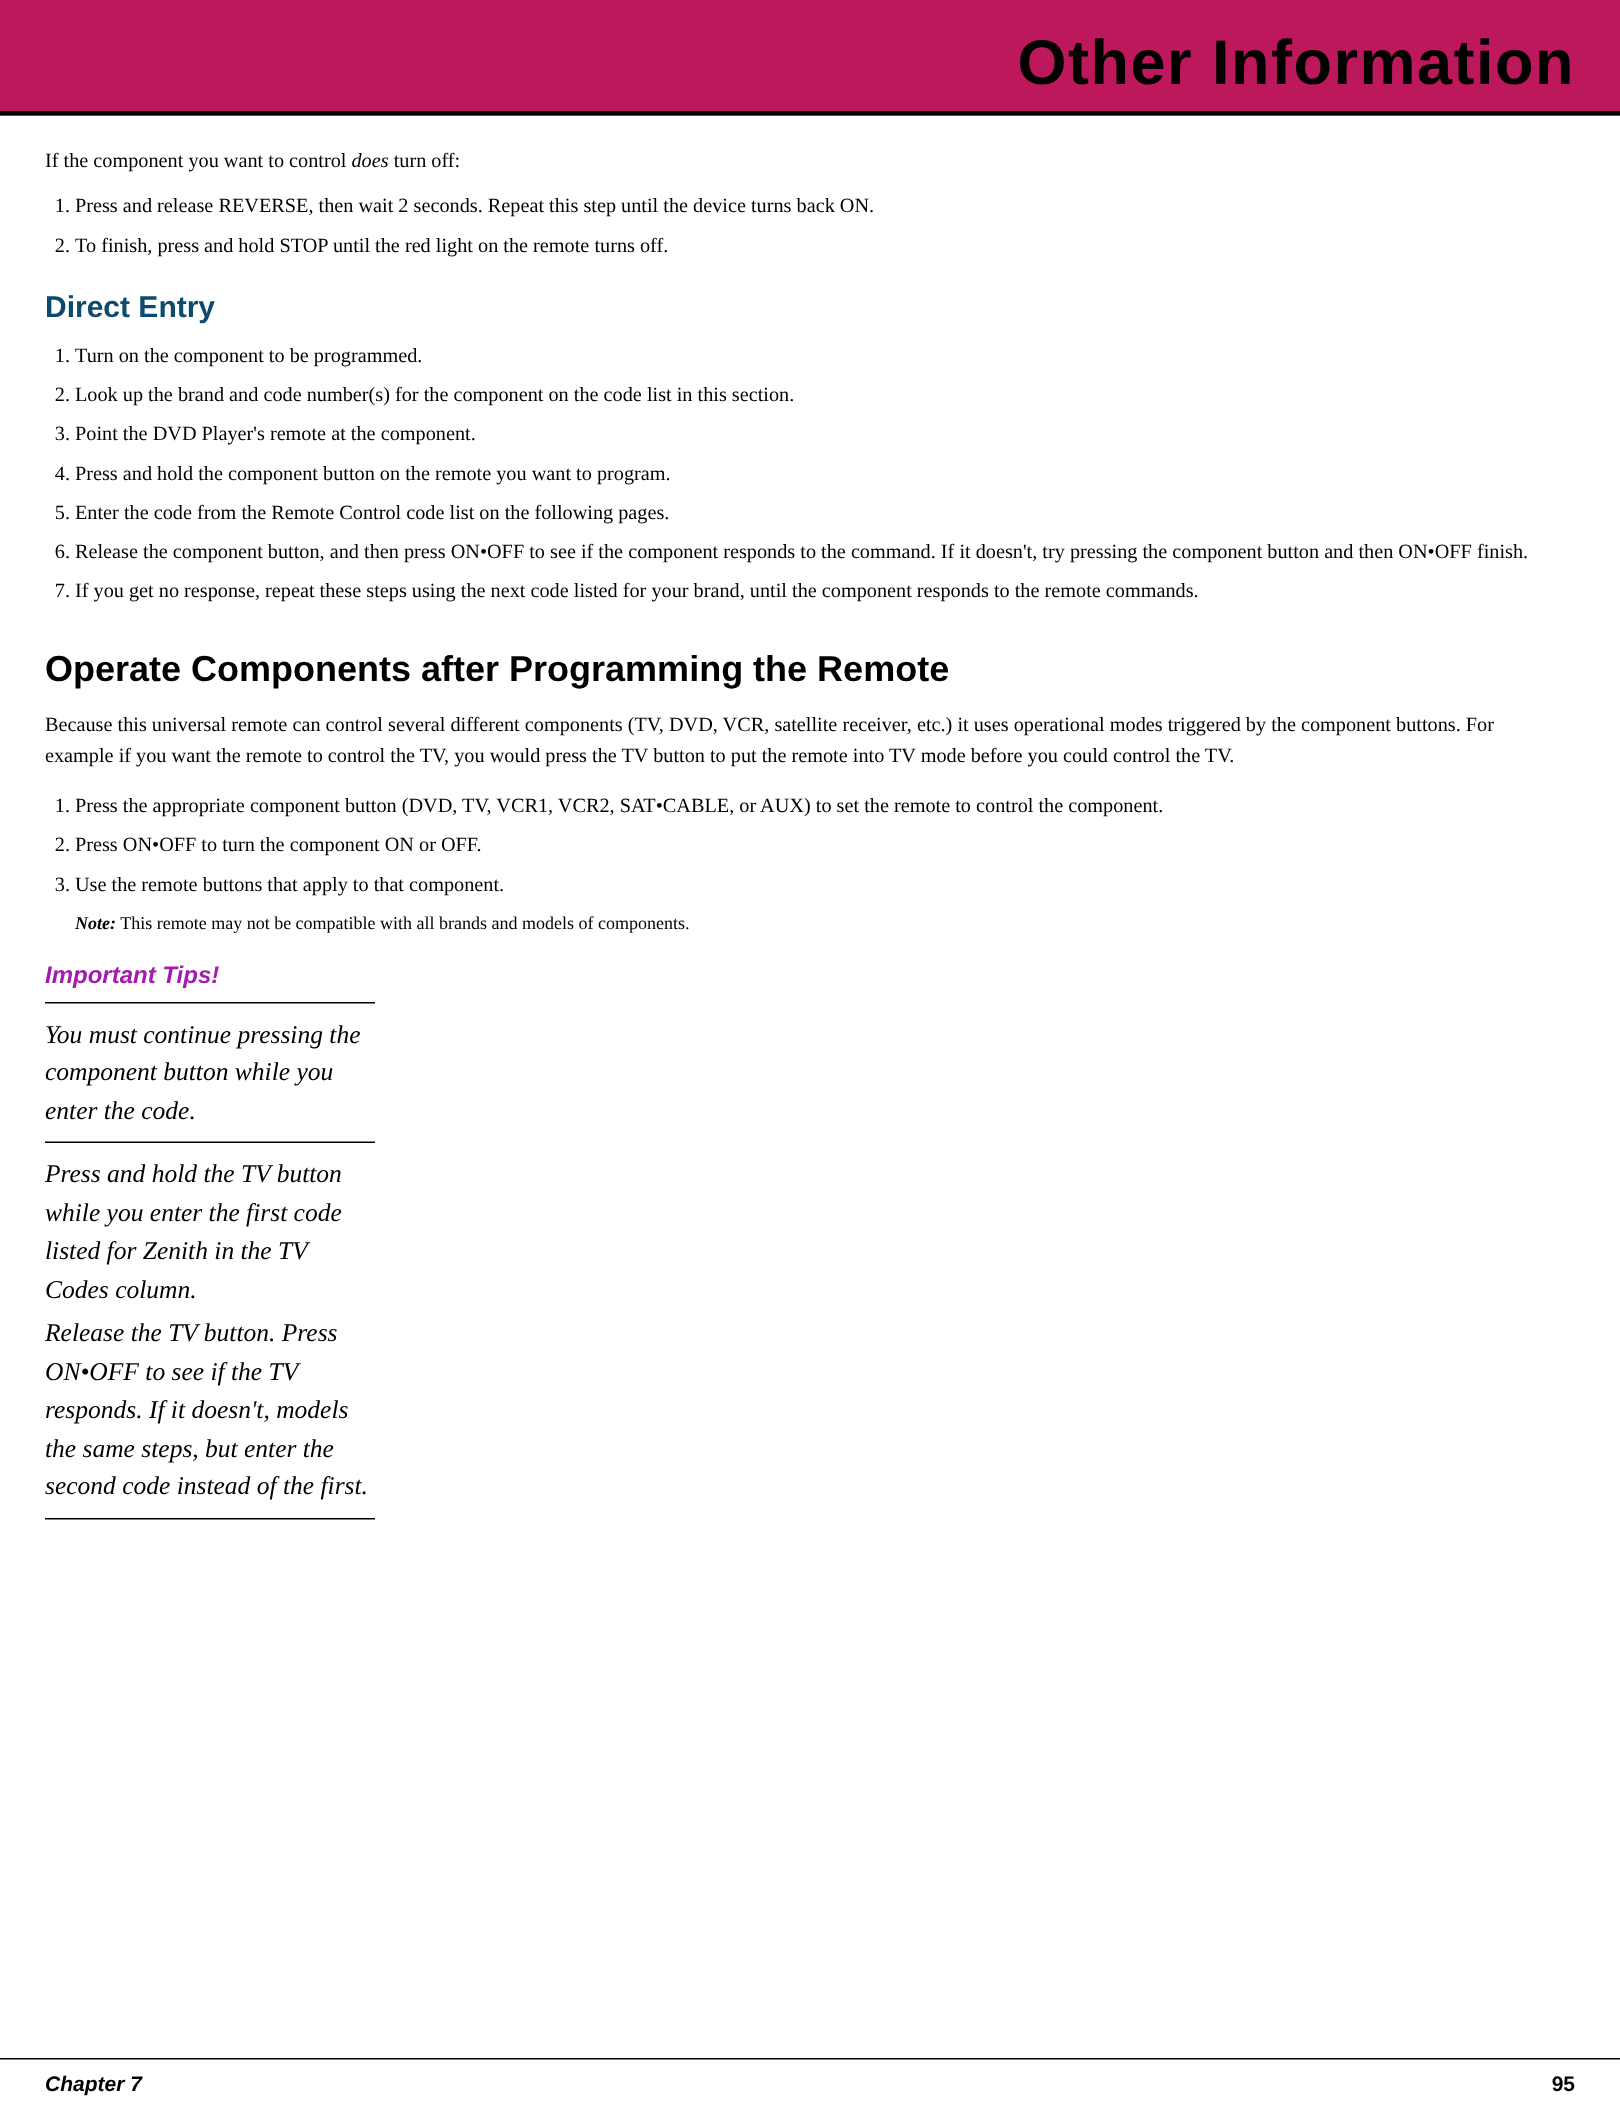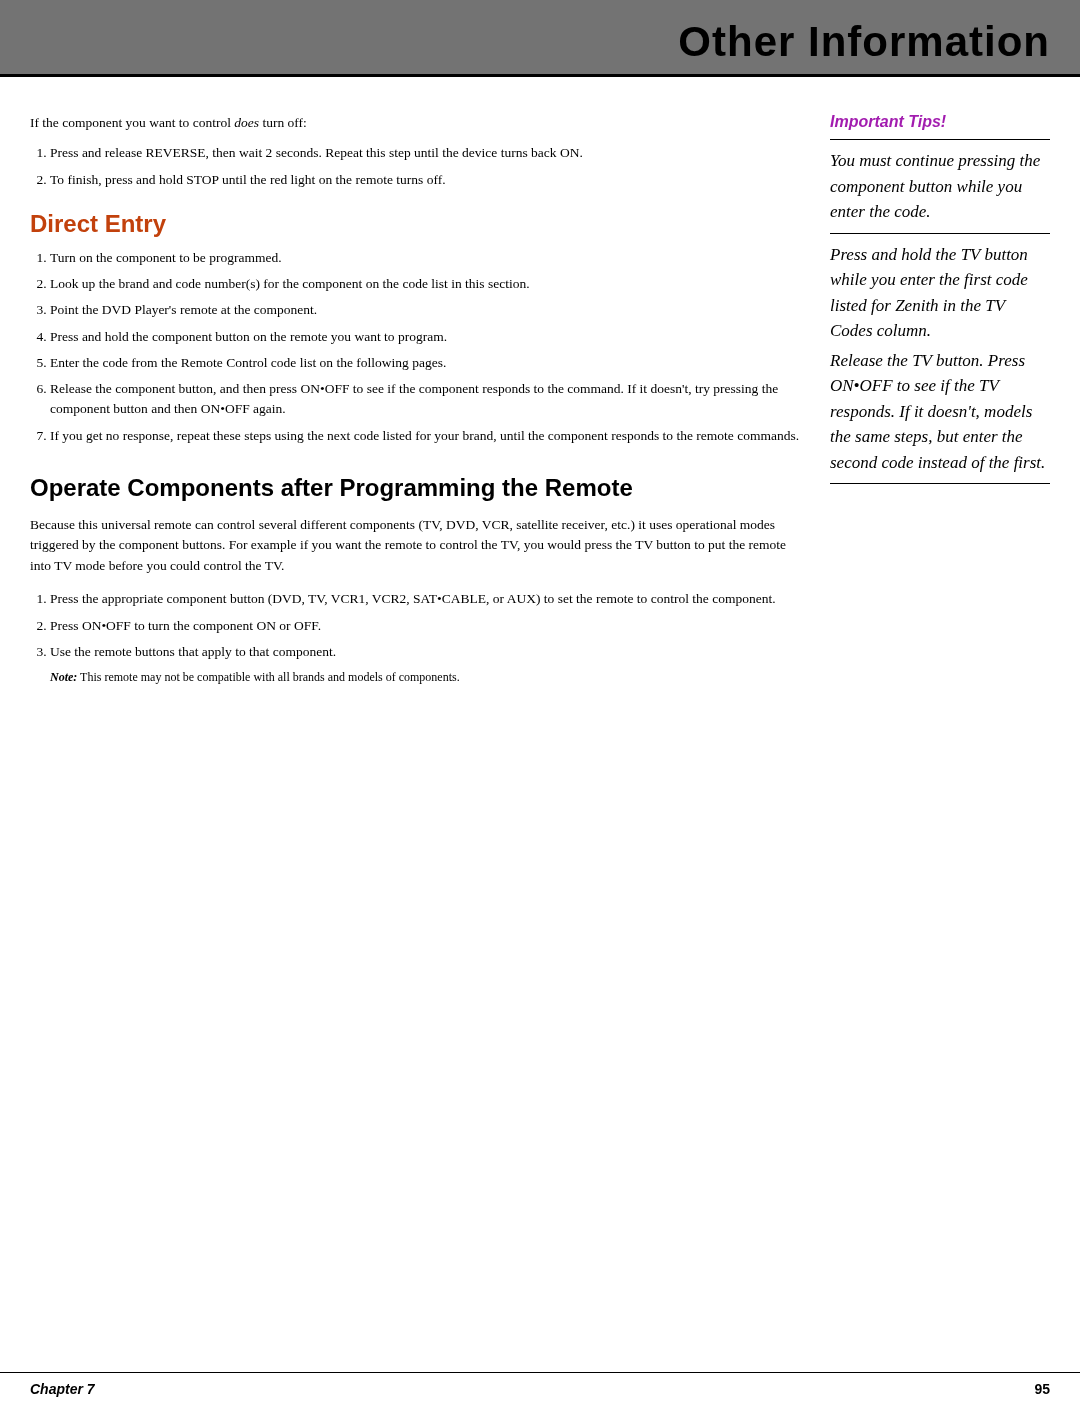--- a/index.html
+++ b/index.html
@@ -21,40 +21,40 @@
     .page-container {
       width: 1080px;
       min-height: 1405px;
       background: #ffffff;
       position: relative;
       padding: 0;
     }
 
     
     .page-header {
-      background: #737373;
+      background: #be185d;
       padding: 18px 30px 0 30px;
       text-align: right;
       border-bottom: 3px solid #000000;
       padding-bottom: 8px;
     }
 
     .page-title {
       font-family: Arial Black, Arial, sans-serif;
       font-size: 42px;
       font-weight: 900;
       color: #000000;
       letter-spacing: 1px;
     }
 
     
     .main-content {
       display: flex;
-      flex-direction: row;
-      padding: 36px 30px 0 30px;
+      flex-direction: column;
+      padding: 20px 30px 0 30px;
       gap: 0;
     }
 
     .left-column {
       flex: 1;
       padding-right: 30px;
     }
 
     .right-column {
       width: 220px;
@@ -81,23 +81,23 @@
 
     ol.main-list li {
       font-size: 13.5px;
       line-height: 1.5;
       margin-bottom: 6px;
     }
 
     
     .section-heading {
       font-family: Arial, sans-serif;
-      font-size: 24px;
-      font-weight: bold;
-      color: #c2410c;
+      font-size: 20px;
+      font-weight: bold;
+      color: #0c4a6e;
       margin-top: 20px;
       margin-bottom: 10px;
     }
 
     .section-heading-large {
       font-family: Arial, sans-serif;
       font-size: 24px;
       font-weight: bold;
       color: #000000;
       margin-top: 28px;
@@ -190,21 +190,21 @@
       </ol>
 
       <h2 class="section-heading">Direct Entry</h2>
 
       <ol class="main-list">
         <li>Turn on the component to be programmed.</li>
         <li>Look up the brand and code number(s) for the component on the code list in this section.</li>
         <li>Point the DVD Player's remote at the component.</li>
         <li>Press and hold the component button on the remote you want to program.</li>
         <li>Enter the code from the Remote Control code list on the following pages.</li>
-        <li>Release the component button, and then press ON•OFF to see if the component responds to the command. If it doesn't, try pressing the component button and then ON•OFF again.</li>
+        <li>Release the component button, and then press ON•OFF to see if the component responds to the command. If it doesn't, try pressing the component button and then ON•OFF finish.</li>
         <li>If you get no response, repeat these steps using the next code listed for your brand, until the component responds to the remote commands.</li>
       </ol>
 
       <h2 class="section-heading-large">Operate Components after Programming the Remote</h2>
 
       <p class="body-para">Because this universal remote can control several different components (TV, DVD, VCR, satellite receiver, etc.) it uses operational modes triggered by the component buttons. For example if you want the remote to control the TV, you would press the TV button to put the remote into TV mode before you could control the TV.</p>
 
       <ol class="main-list">
         <li>Press the appropriate component button (DVD, TV, VCR1, VCR2, SAT•CABLE, or AUX) to set the remote to control the component.</li>
         <li>Press ON•OFF to turn the component ON or OFF.</li>

